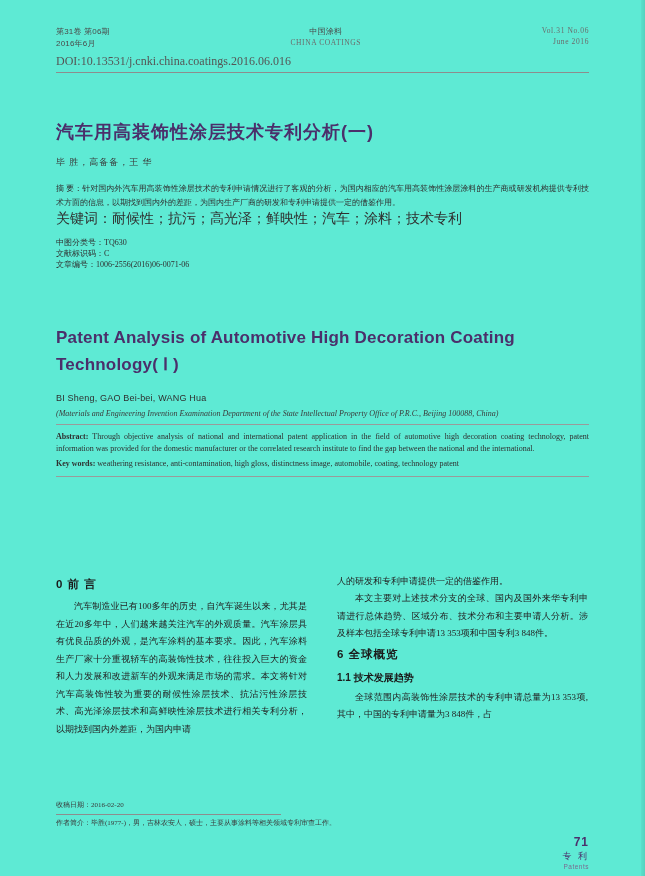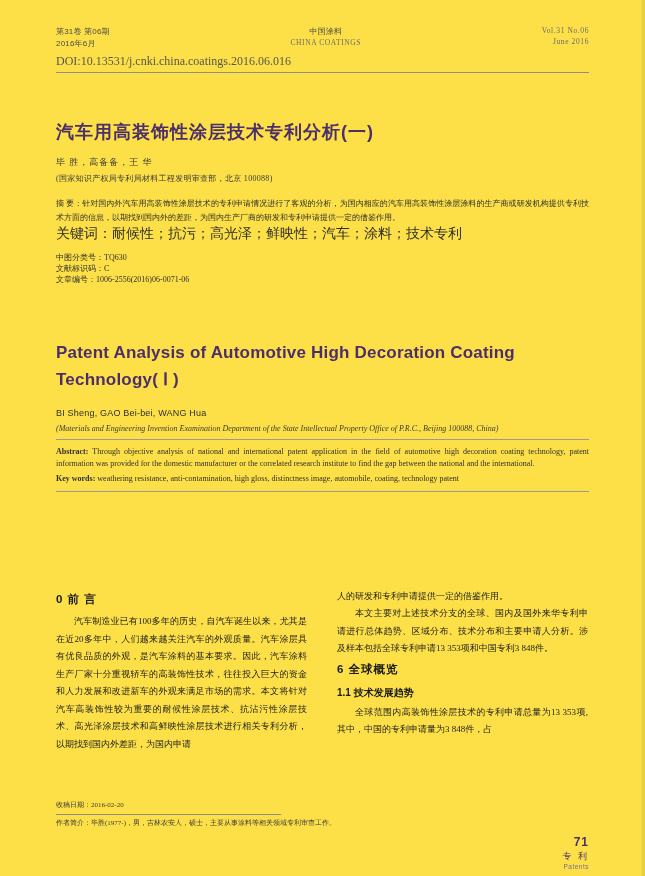--- a/index.html
+++ b/index.html
@@ -13,21 +13,21 @@
     font-family: "Liberation Serif", serif;
     color: #231f20;
     overflow: hidden;
   }
   .page {
     position: relative;
     width: 645px;
     height: 876px;
     box-sizing: border-box;
     padding: 0;
-    background: #fde047;
+    background: #5eead4;
   }
   .inner {
     position: absolute;
     left: 56px;
     top: 26px;
     width: 533px;
   }
 
   
   .masthead {
@@ -268,21 +268,20 @@
       <div class="col right">
         <div class="mast-en">Vol.31  No.06</div>
         <div class="mast-en">June 2016</div>
       </div>
     </div>
     <div class="doi">DOI:10.13531/j.cnki.china.coatings.2016.06.016</div>
     <div class="rule-top"></div>
 
     <h1 class="cn-title">汽车用高装饰性涂层技术专利分析(一)</h1>
     <div class="cn-authors">毕 胜，高备备，王 华</div>
-    <div class="cn-affil">(国家知识产权局专利局材料工程发明审查部，北京  100088)</div>
     <div class="cn-abstract">摘  要：针对国内外汽车用高装饰性涂层技术的专利申请情况进行了客观的分析，为国内相应的汽车用高装饰性涂层涂料的生产商或研发机构提供专利技术方面的信息，以期找到国内外的差距，为国内生产厂商的研发和专利申请提供一定的借鉴作用。</div>
     <div class="cn-keywords">关键词：耐候性；抗污；高光泽；鲜映性；汽车；涂料；技术专利</div>
     <div class="cn-codes">
       <span>中图分类号：TQ630</span>
       <span>文献标识码：C</span>
       <span>文章编号：1006-2556(2016)06-0071-06</span>
     </div>
 
     <div class="en-block">
       <h2 class="en-title">Patent Analysis of Automotive High Decoration Coating Technology( Ⅰ )</h2>

